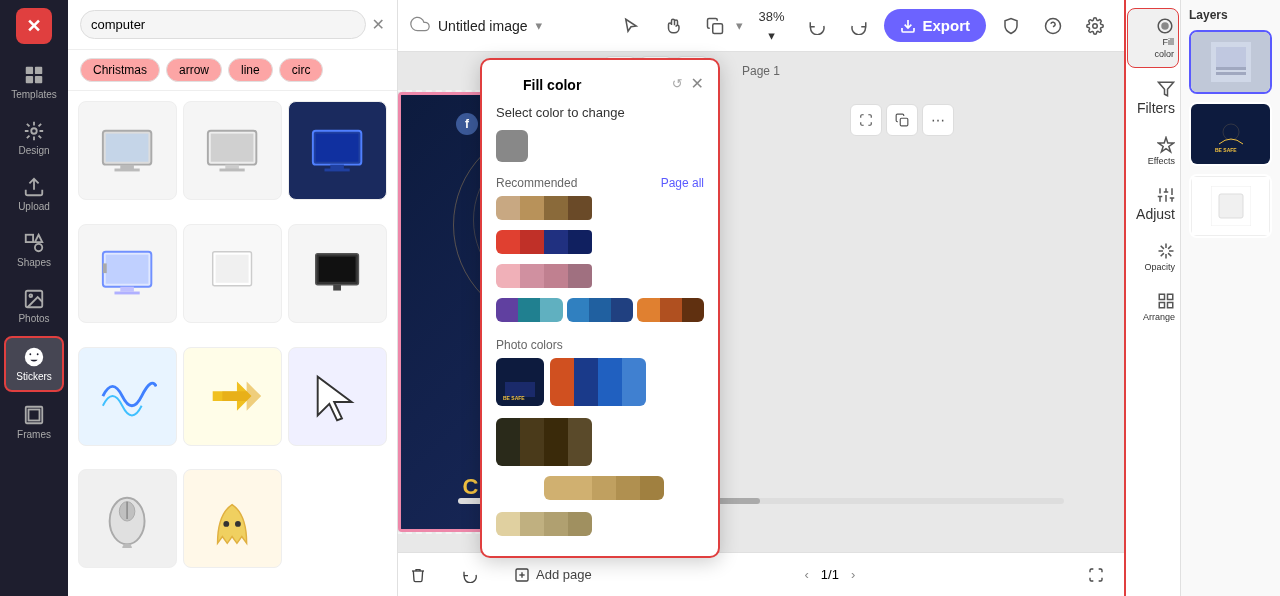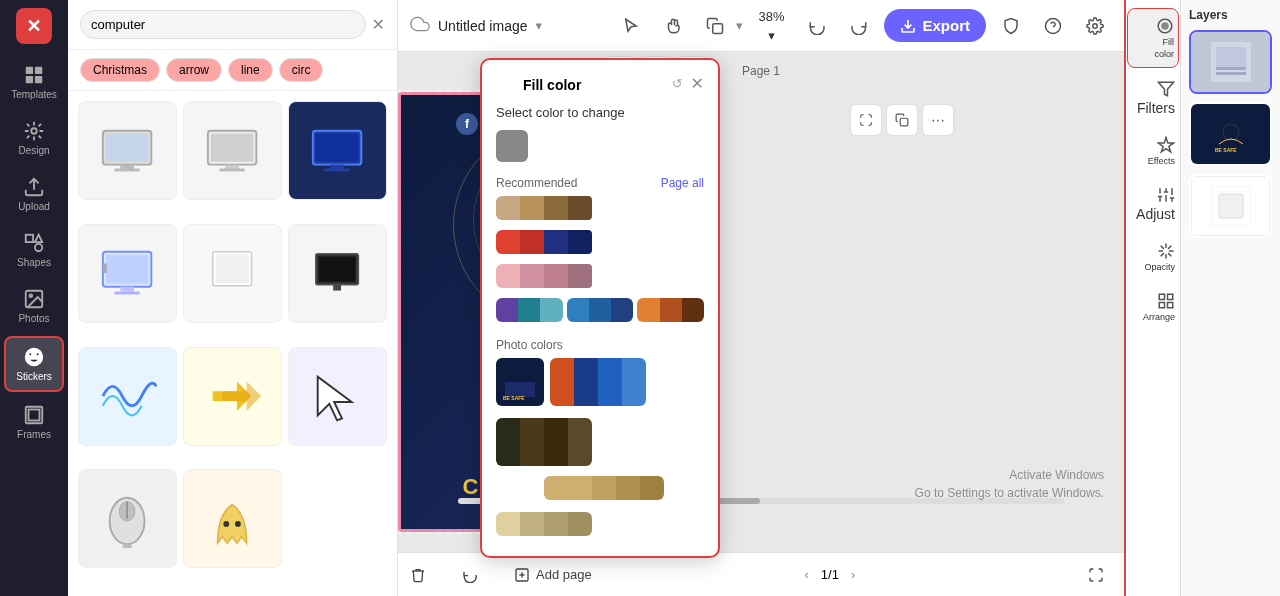--- a/index.html
+++ b/index.html
@@ -649,24 +649,20 @@
             </svg>
           </div>
         </div>
       </div>
     </div>
 
     <div class="scrollbar-h">
       <div class="scrollbar-h-thumb"></div>
     </div>
 
-    <div class="windows-watermark">
-      <div>Activate Windows</div>
-      <div>Go to Settings to activate Windows.</div>
-    </div>
   </div>
 
   <div class="canvas-bottom-bar">
     <div class="canvas-bottom-btn">
       <svg width="16" height="16" viewBox="0 0 24 24" fill="none" stroke="currentColor" stroke-width="2">
         <polyline points="3 6 5 6 21 6"></polyline>
           <path d="M19 6l-1 14a2 2 0 01-2 2H8a2 2 0 01-2-2L5 6M9 6V4h6v2"></path>
       </svg>
     </div>
     <div class="canvas-bottom-btn">

